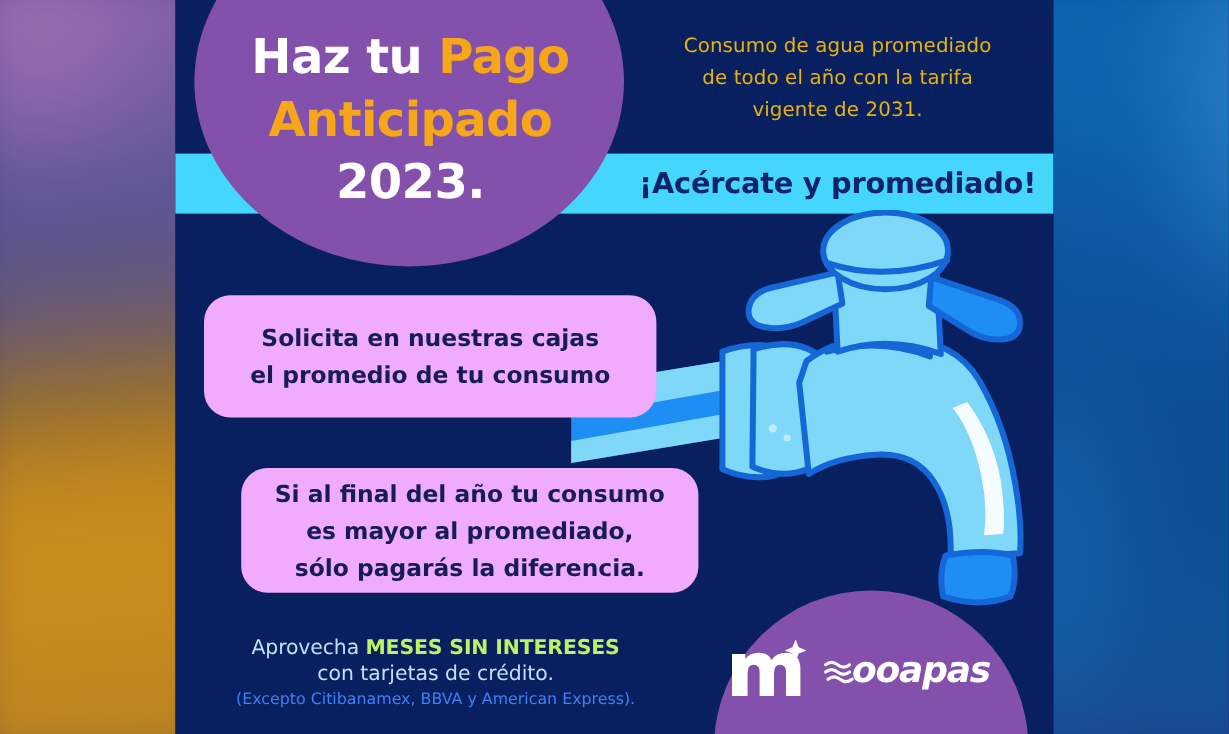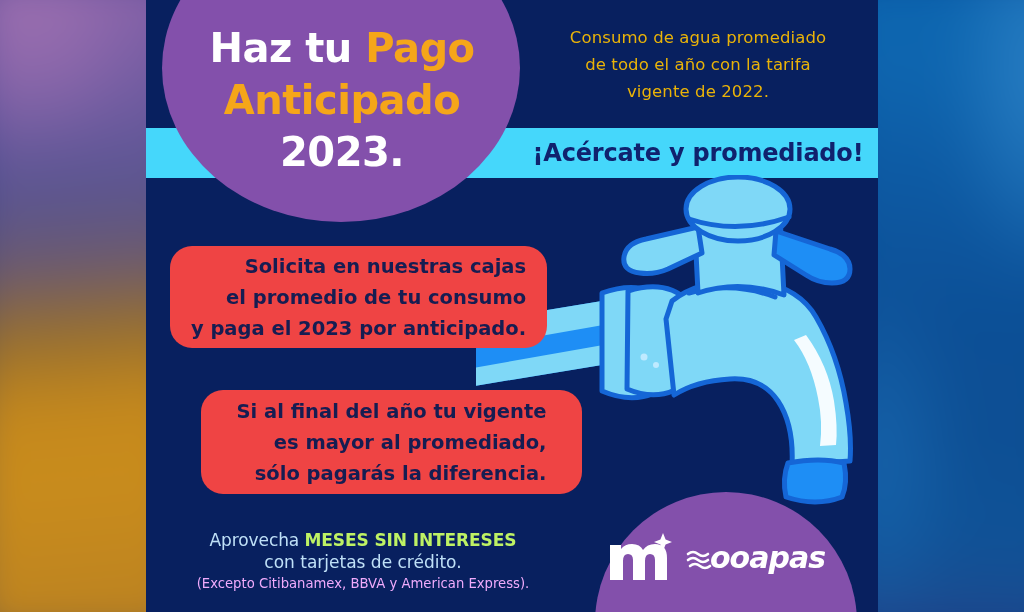--- a/index.html
+++ b/index.html
@@ -137,25 +137,25 @@
   .faucet-wrap {
     position: absolute;
     left: 330px; top: 175px;
     width: 420px; height: 345px;
     z-index: 2;
   }
 
   
   .callout {
     position: absolute;
-    background: #ef4444;
+    background: #f0abfc;
     border-radius: 22px;
     color: #161d52;
     font-weight: bold;
-    text-align: right;
+    text-align: center;
     z-index: 5;
     display: flex;
     align-items: center;
     justify-content: center;
     box-sizing: border-box;
   }
   .callout .ln { display: block; }
   #callout-1 {
     left: 24px; top: 246px;
     width: 377px; height: 102px;
@@ -184,21 +184,21 @@
     letter-spacing: -0.1px;
   }
   .promo .l1 b { color: #bef264; }
   .promo .l2 {
     font-size: 17px;
     line-height: 22px;
   }
   .promo .l3 {
     font-size: 13.2px;
     line-height: 19px;
-    color: #f0abfc;
+    color: #3b82f6;
     margin-top: 1px;
   }
 
   
   .logos {
     position: absolute;
     left: 460px; top: 528px;
     width: 244px; height: 56px;
     display: flex;
     align-items: center;
@@ -268,38 +268,37 @@
 
     <div class="headline">
       <div><span>Haz tu </span><span class="hl-orange">Pago</span></div>
       <div class="hl-orange">Anticipado</div>
       <div>2023.</div>
     </div>
 
     <div class="topright">
       <div>Consumo de agua promediado</div>
       <div>de todo el año con la tarifa</div>
-      <div>vigente de 2022.</div>
+      <div>vigente de 2031.</div>
     </div>
 
     <div class="band-text">
       <span>¡Acércate y promediado!</span>
     </div>
 
     <div class="callout" id="callout-1">
       <div>
         <span class="ln">Solicita en nuestras cajas</span>
         <span class="ln">el promedio de tu consumo</span>
-        <span class="ln">y paga el 2023 por anticipado.</span>
       </div>
     </div>
 
     <div class="callout" id="callout-2">
       <div>
-        <span class="ln">Si al final del año tu vigente</span>
+        <span class="ln">Si al final del año tu consumo</span>
         <span class="ln">es mayor al promediado,</span>
         <span class="ln">sólo pagarás la diferencia.</span>
       </div>
     </div>
 
     <div class="promo">
       <div class="l1"><span>Aprovecha </span><b>MESES SIN INTERESES</b></div>
       <div class="l2">con tarjetas de crédito.</div>
       <div class="l3">(Excepto Citibanamex, BBVA y American Express).</div>
     </div>

